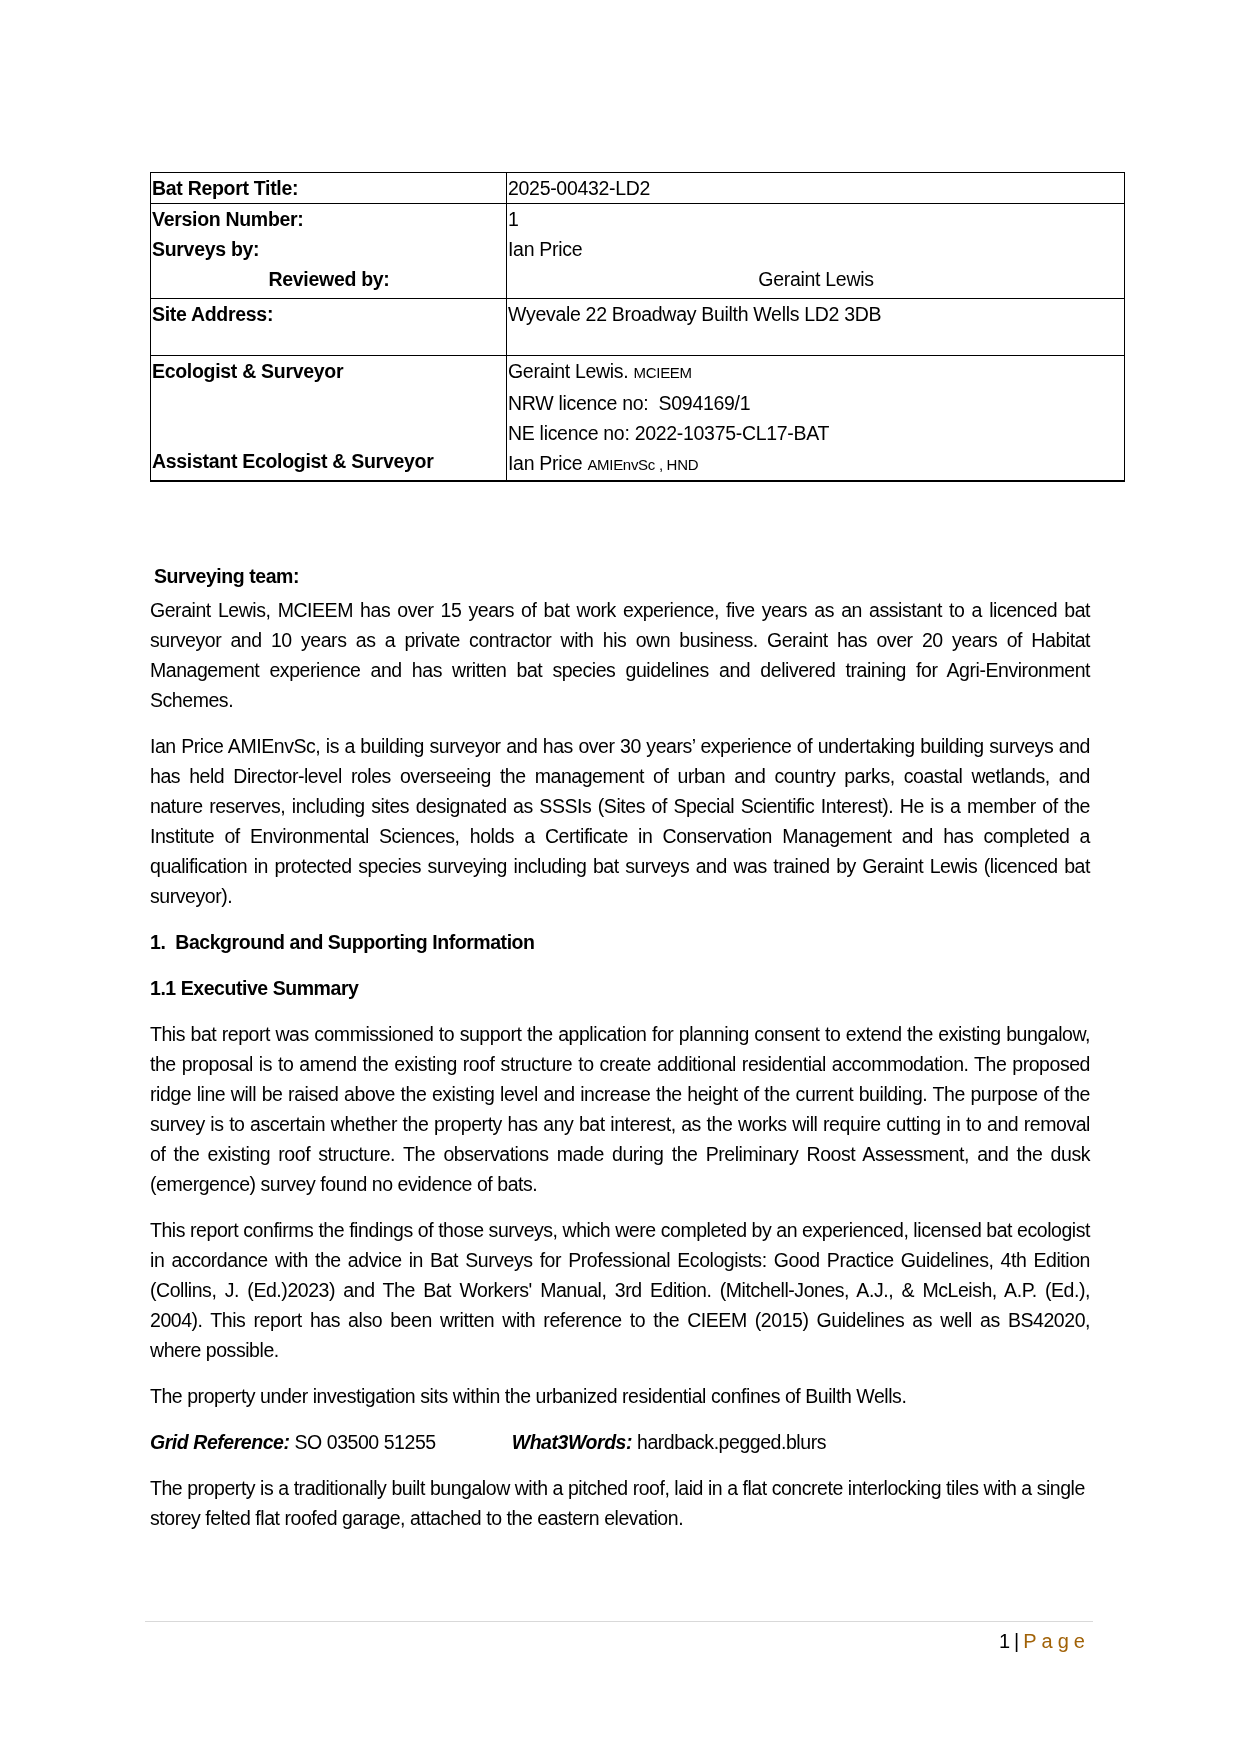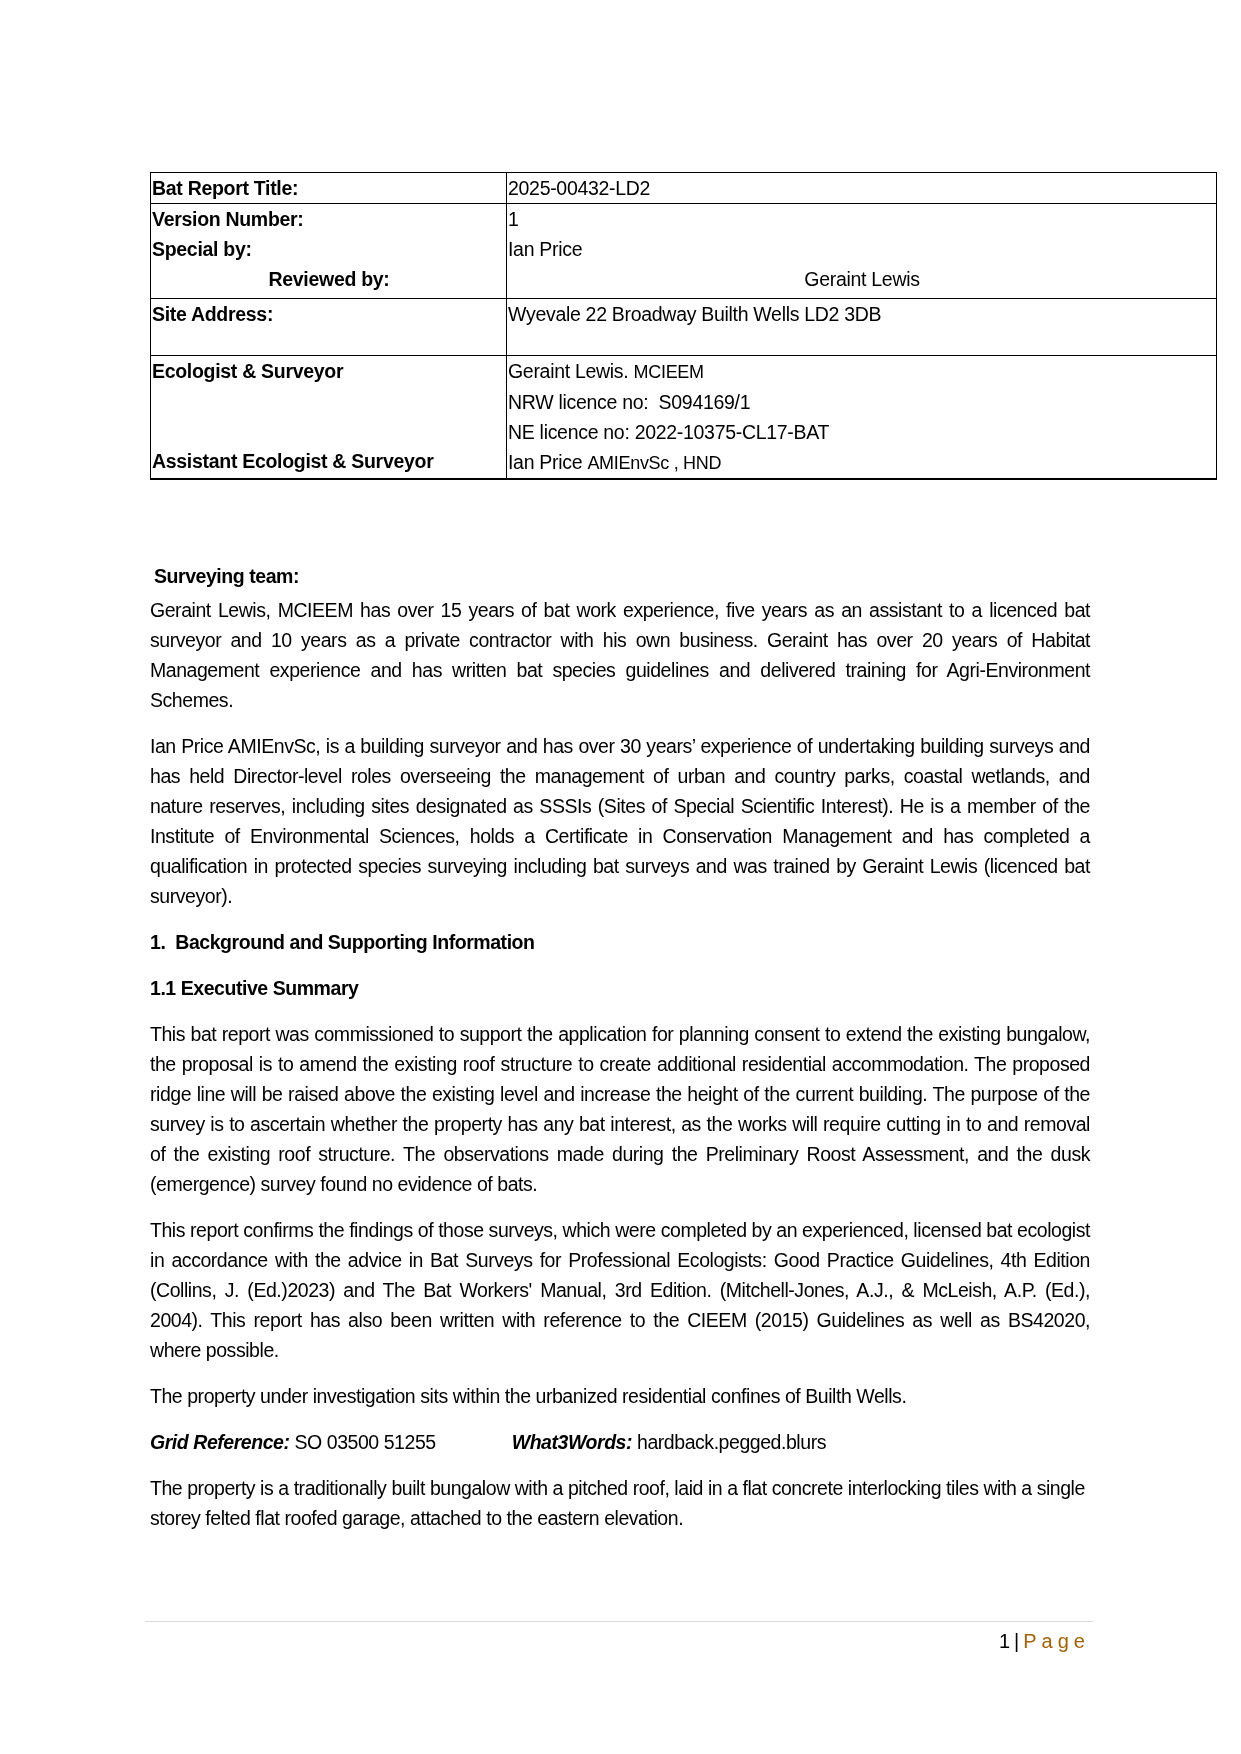--- a/index.html
+++ b/index.html
@@ -5,31 +5,31 @@
   html, body { margin: 0; padding: 0; background: #ffffff; }
   body {
     width: 1241px; height: 1754px; position: relative; overflow: hidden;
     font-family: "Liberation Sans", "DejaVu Sans", sans-serif;
     color: #000;
   }
   .page { position: absolute; left: 0; top: 0; width: 1241px; height: 1754px; }
 
   
   .info-table {
-    position: absolute; left: 150px; top: 172px; width: 1067px;
+    position: absolute; left: 150px; top: 172px; width: 975px;
     border-collapse: collapse; font-size: 19.5px; line-height: 30px;
     letter-spacing: -0.3px;
   }
   .info-table td { border-left: 1.5px solid #000; border-right: 1.5px solid #000; padding: 0 0 0 1px; vertical-align: top; }
   .info-table td.lbl { width: 354px; font-weight: bold; }
   .info-table tr.top td { border-top: 1.5px solid #000; }
   .info-table tr.thick td { border-top: 3px solid #000; }
   .info-table tr.last td { border-bottom: 2px solid #000; margin-top: 47px; }
   .info-table .pad-bottom { padding-bottom: 4px; text-align: center; }
-  .small-caps { font-size: 18px; }
+  .small-caps { font-size: 15px; }
 
   
   .content {
     position: absolute; left: 150px; top: 557px; width: 940px;
     font-size: 19.5px; line-height: 30px; letter-spacing: -0.45px;
   }
   .content p { margin: 0 0 16px 0; text-align: justify; }
   .heading { font-weight: bold; margin: 0 0 16px 0; }
   .heading-tight { font-weight: bold; margin: 4px; }
   .bi { font-weight: bold; font-style: italic; }
@@ -56,21 +56,21 @@
 
   <table class="info-table">
     <tbody>
         <tr class="top">
       <td class="lbl">Bat Report Title:</td>
       <td>2025-00432-LD2</td>
     </tr>
     <tr class="top">
       <td class="lbl">
         <div>Version Number:</div>
-        <div>Special by:</div>
+        <div>Surveys by:</div>
         <div class="pad-bottom">Reviewed by:</div>
       </td>
       <td>
         <div>1</div>
         <div>Ian Price</div>
         <div class="pad-bottom">Geraint Lewis</div>
       </td>
     </tr>
     <tr class="top">
       <td class="lbl" style="height:56px;">Site Address:</td>

